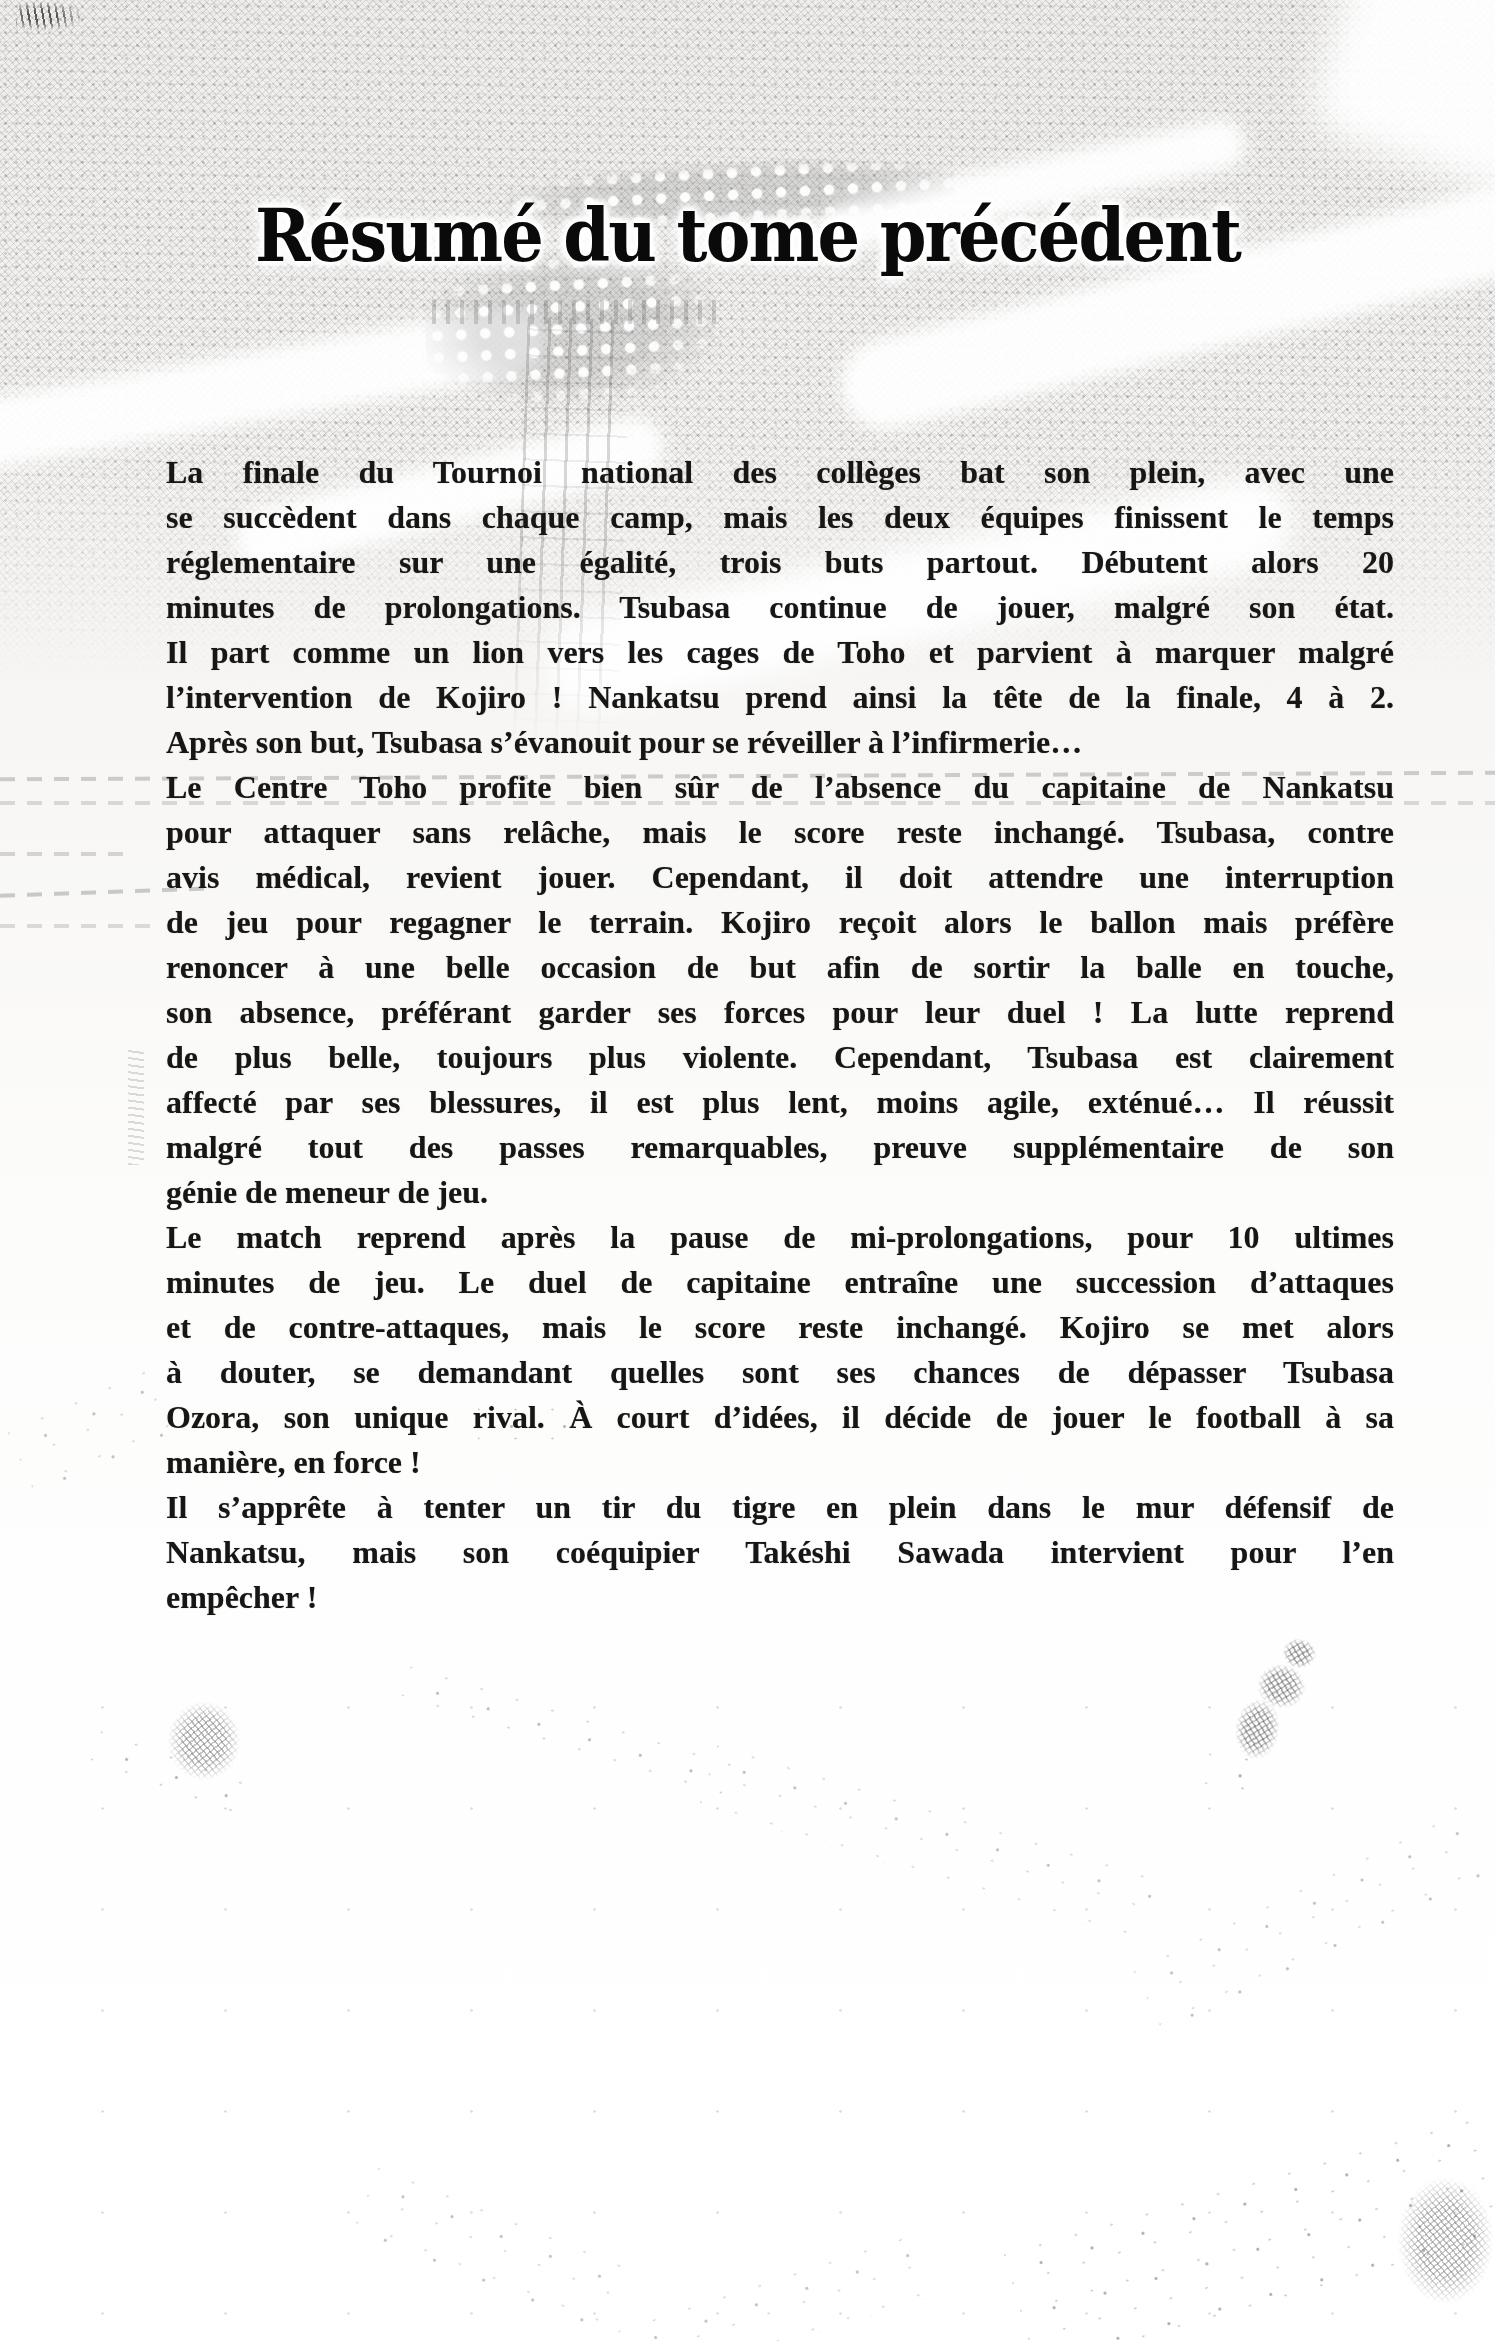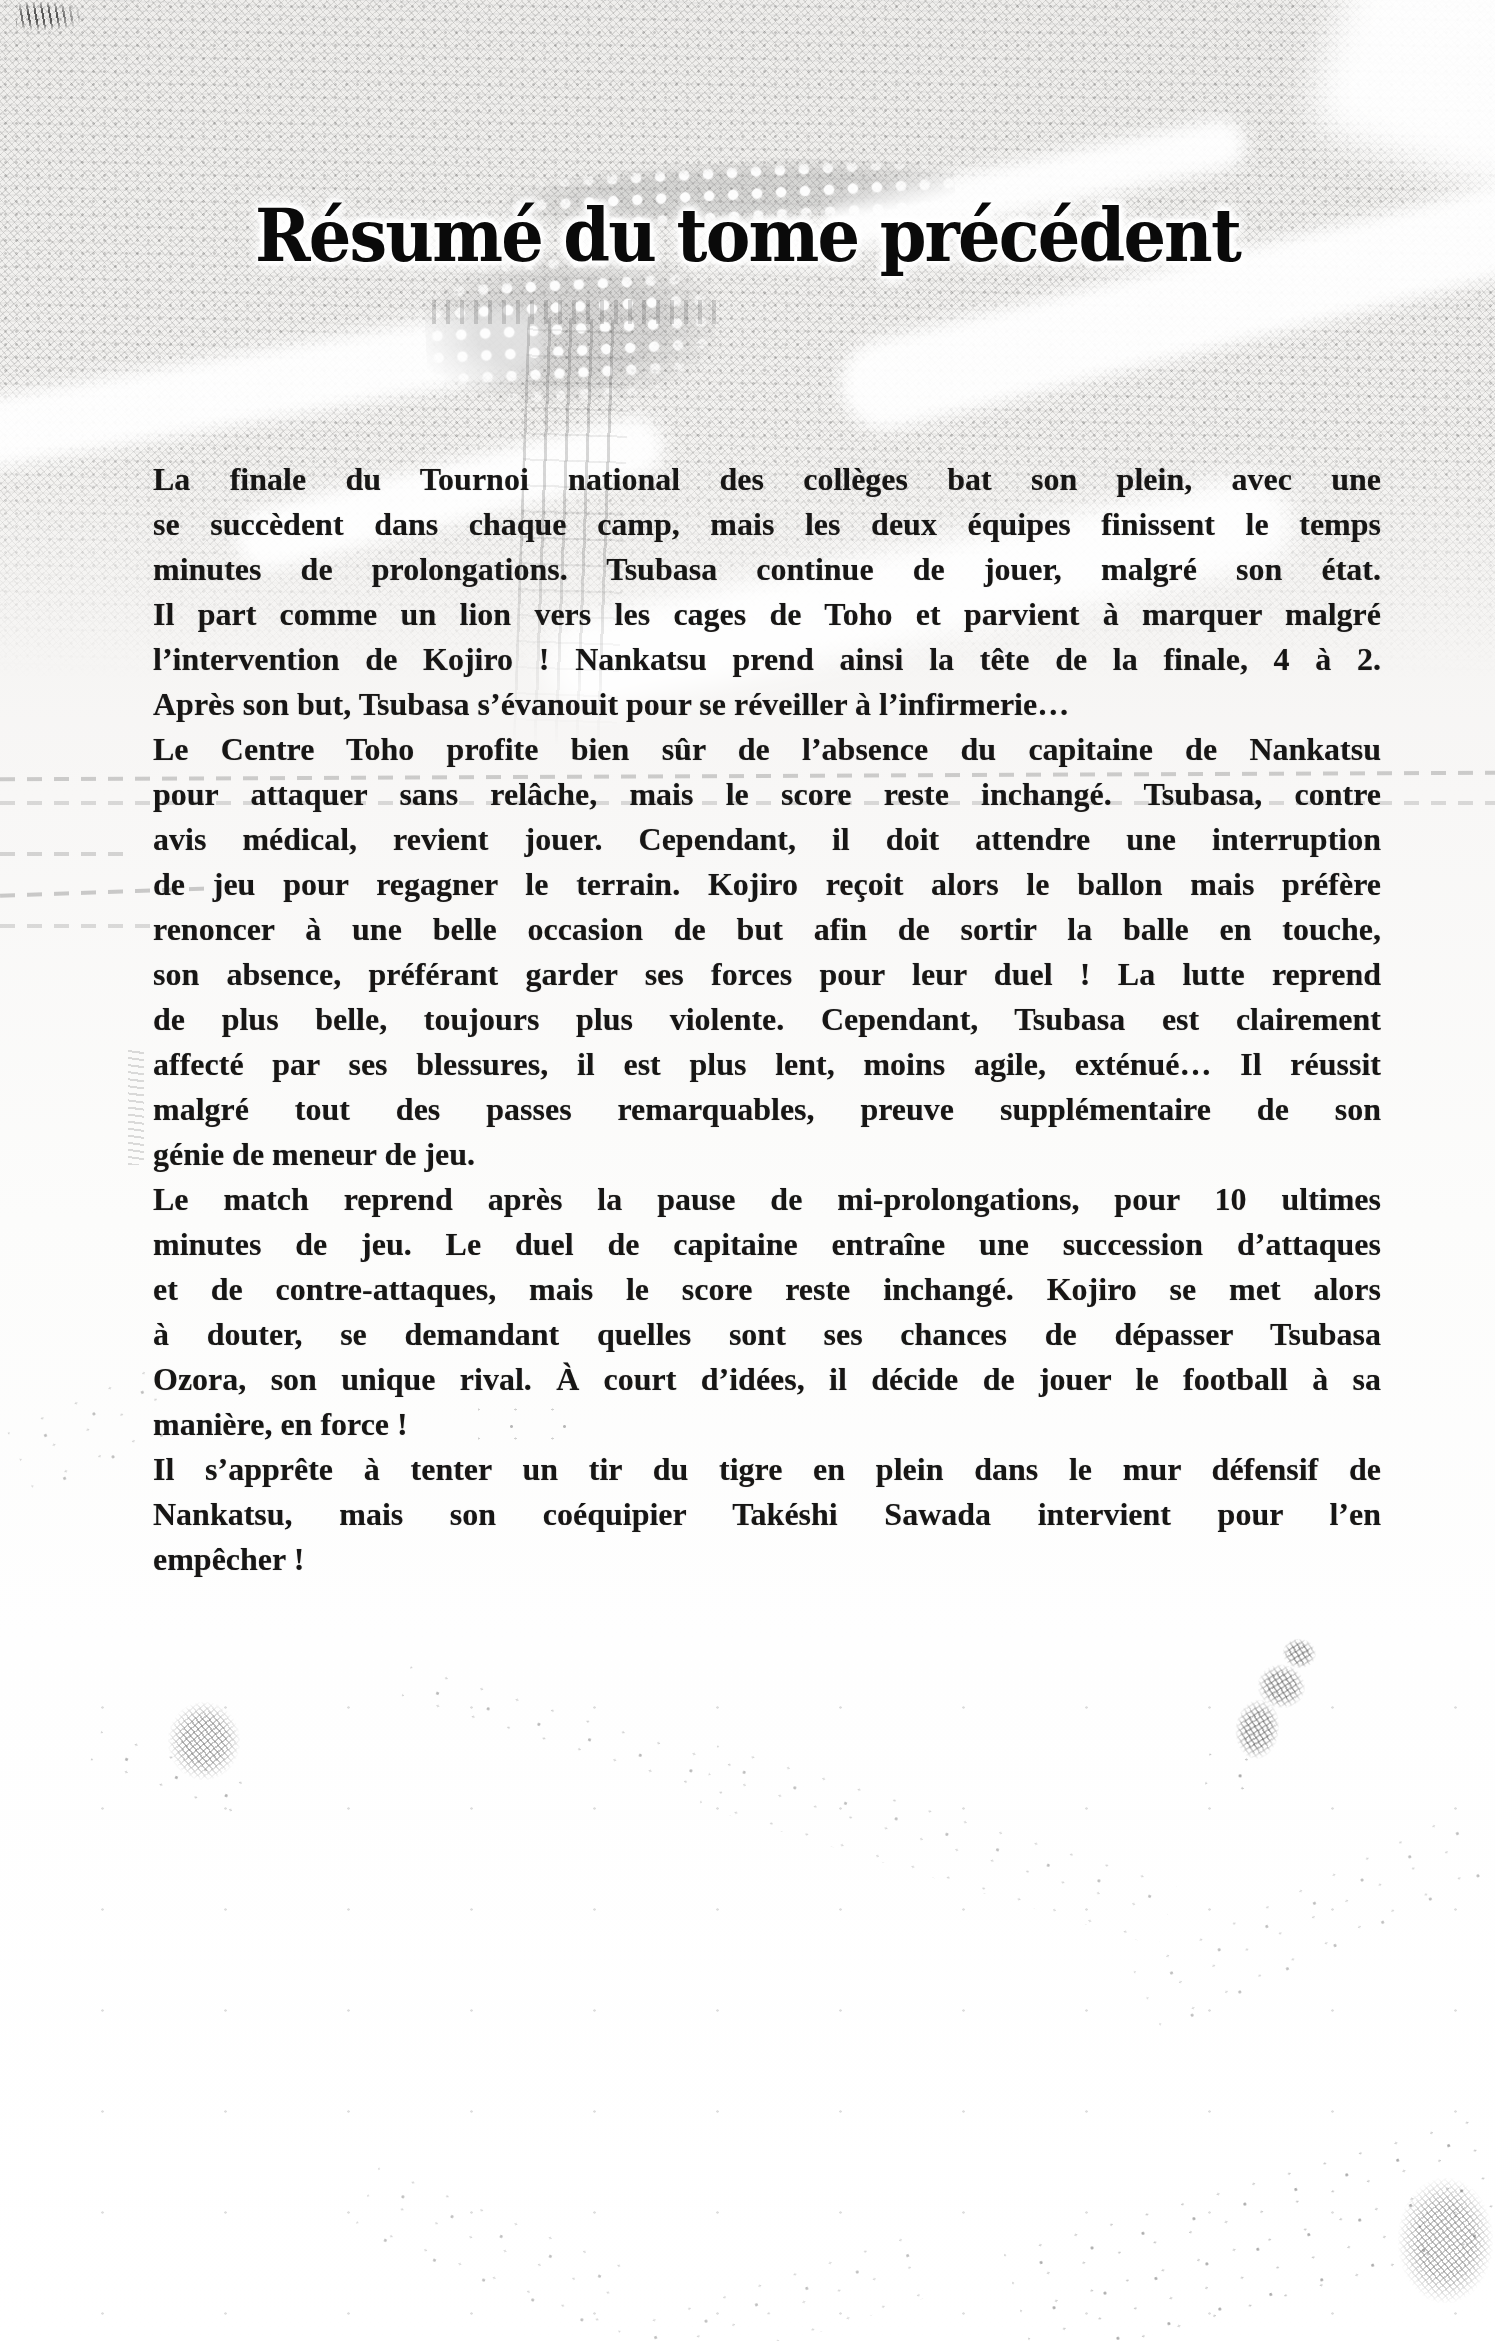--- a/index.html
+++ b/index.html
@@ -106,21 +106,21 @@
 
   
   #title{
     left:0;top:188px;width:1495px;height:96px;z-index:4;text-align:center;
     font-family:"DejaVu Serif",serif;font-weight:bold;font-size:72px;line-height:96px;
     letter-spacing:-2px;color:#0a0a0a;transform:scaleX(0.93);
     text-shadow:0 0 8px #fff,0 0 14px #fff,3px 3px 7px #fff,-3px -3px 7px #fff,3px -3px 7px #fff,-3px 3px 7px #fff,0 0 22px #fff;
   }
 
   
-  #textblock{left:153px;top:450px;width:1228px;z-index:5;margin-top:7px;}
+  #textblock{left:166px;top:450px;width:1228px;z-index:5;}
   .para{margin:0;padding:0;}
   .line{
     height:45px;line-height:45px;overflow:hidden;
     font-size:32px;font-weight:700;color:#171615;
     text-align:justify;text-align-last:justify;
     text-shadow:0 0 1px rgba(23,22,21,0.35);
   }
   .line.last{text-align-last:left;}
 </style>
 </head>
@@ -165,20 +165,21 @@
   <div class="part hatchblob" id="sketch-legs"></div>
   <div class="part speckles" id="sketch-trail"></div>
 </div>
 
 <div class="layer" id="title">Résumé du tome précédent</div>
 
 <div class="layer" id="textblock">
   <div class="para">
     <div class="line">La finale du Tournoi national des collèges bat son plein, avec une</div>
     <div class="line">se succèdent dans chaque camp, mais les deux équipes finissent le temps</div>
+    <div class="line">réglementaire sur une égalité, trois buts partout. Débutent alors 20</div>
     <div class="line">minutes de prolongations. Tsubasa continue de jouer, malgré son état.</div>
     <div class="line">Il part comme un lion vers les cages de Toho et parvient à marquer malgré</div>
     <div class="line">l’intervention de Kojiro ! Nankatsu prend ainsi la tête de la finale, 4 à 2.</div>
     <div class="line last">Après son but, Tsubasa s’évanouit pour se réveiller à l’infirmerie…</div>
   </div>
   <div class="para">
     <div class="line">Le Centre Toho profite bien sûr de l’absence du capitaine de Nankatsu</div>
     <div class="line">pour attaquer sans relâche, mais le score reste inchangé. Tsubasa, contre</div>
     <div class="line">avis médical, revient jouer. Cependant, il doit attendre une interruption</div>
     <div class="line">de jeu pour regagner le terrain. Kojiro reçoit alors le ballon mais préfère</div>

